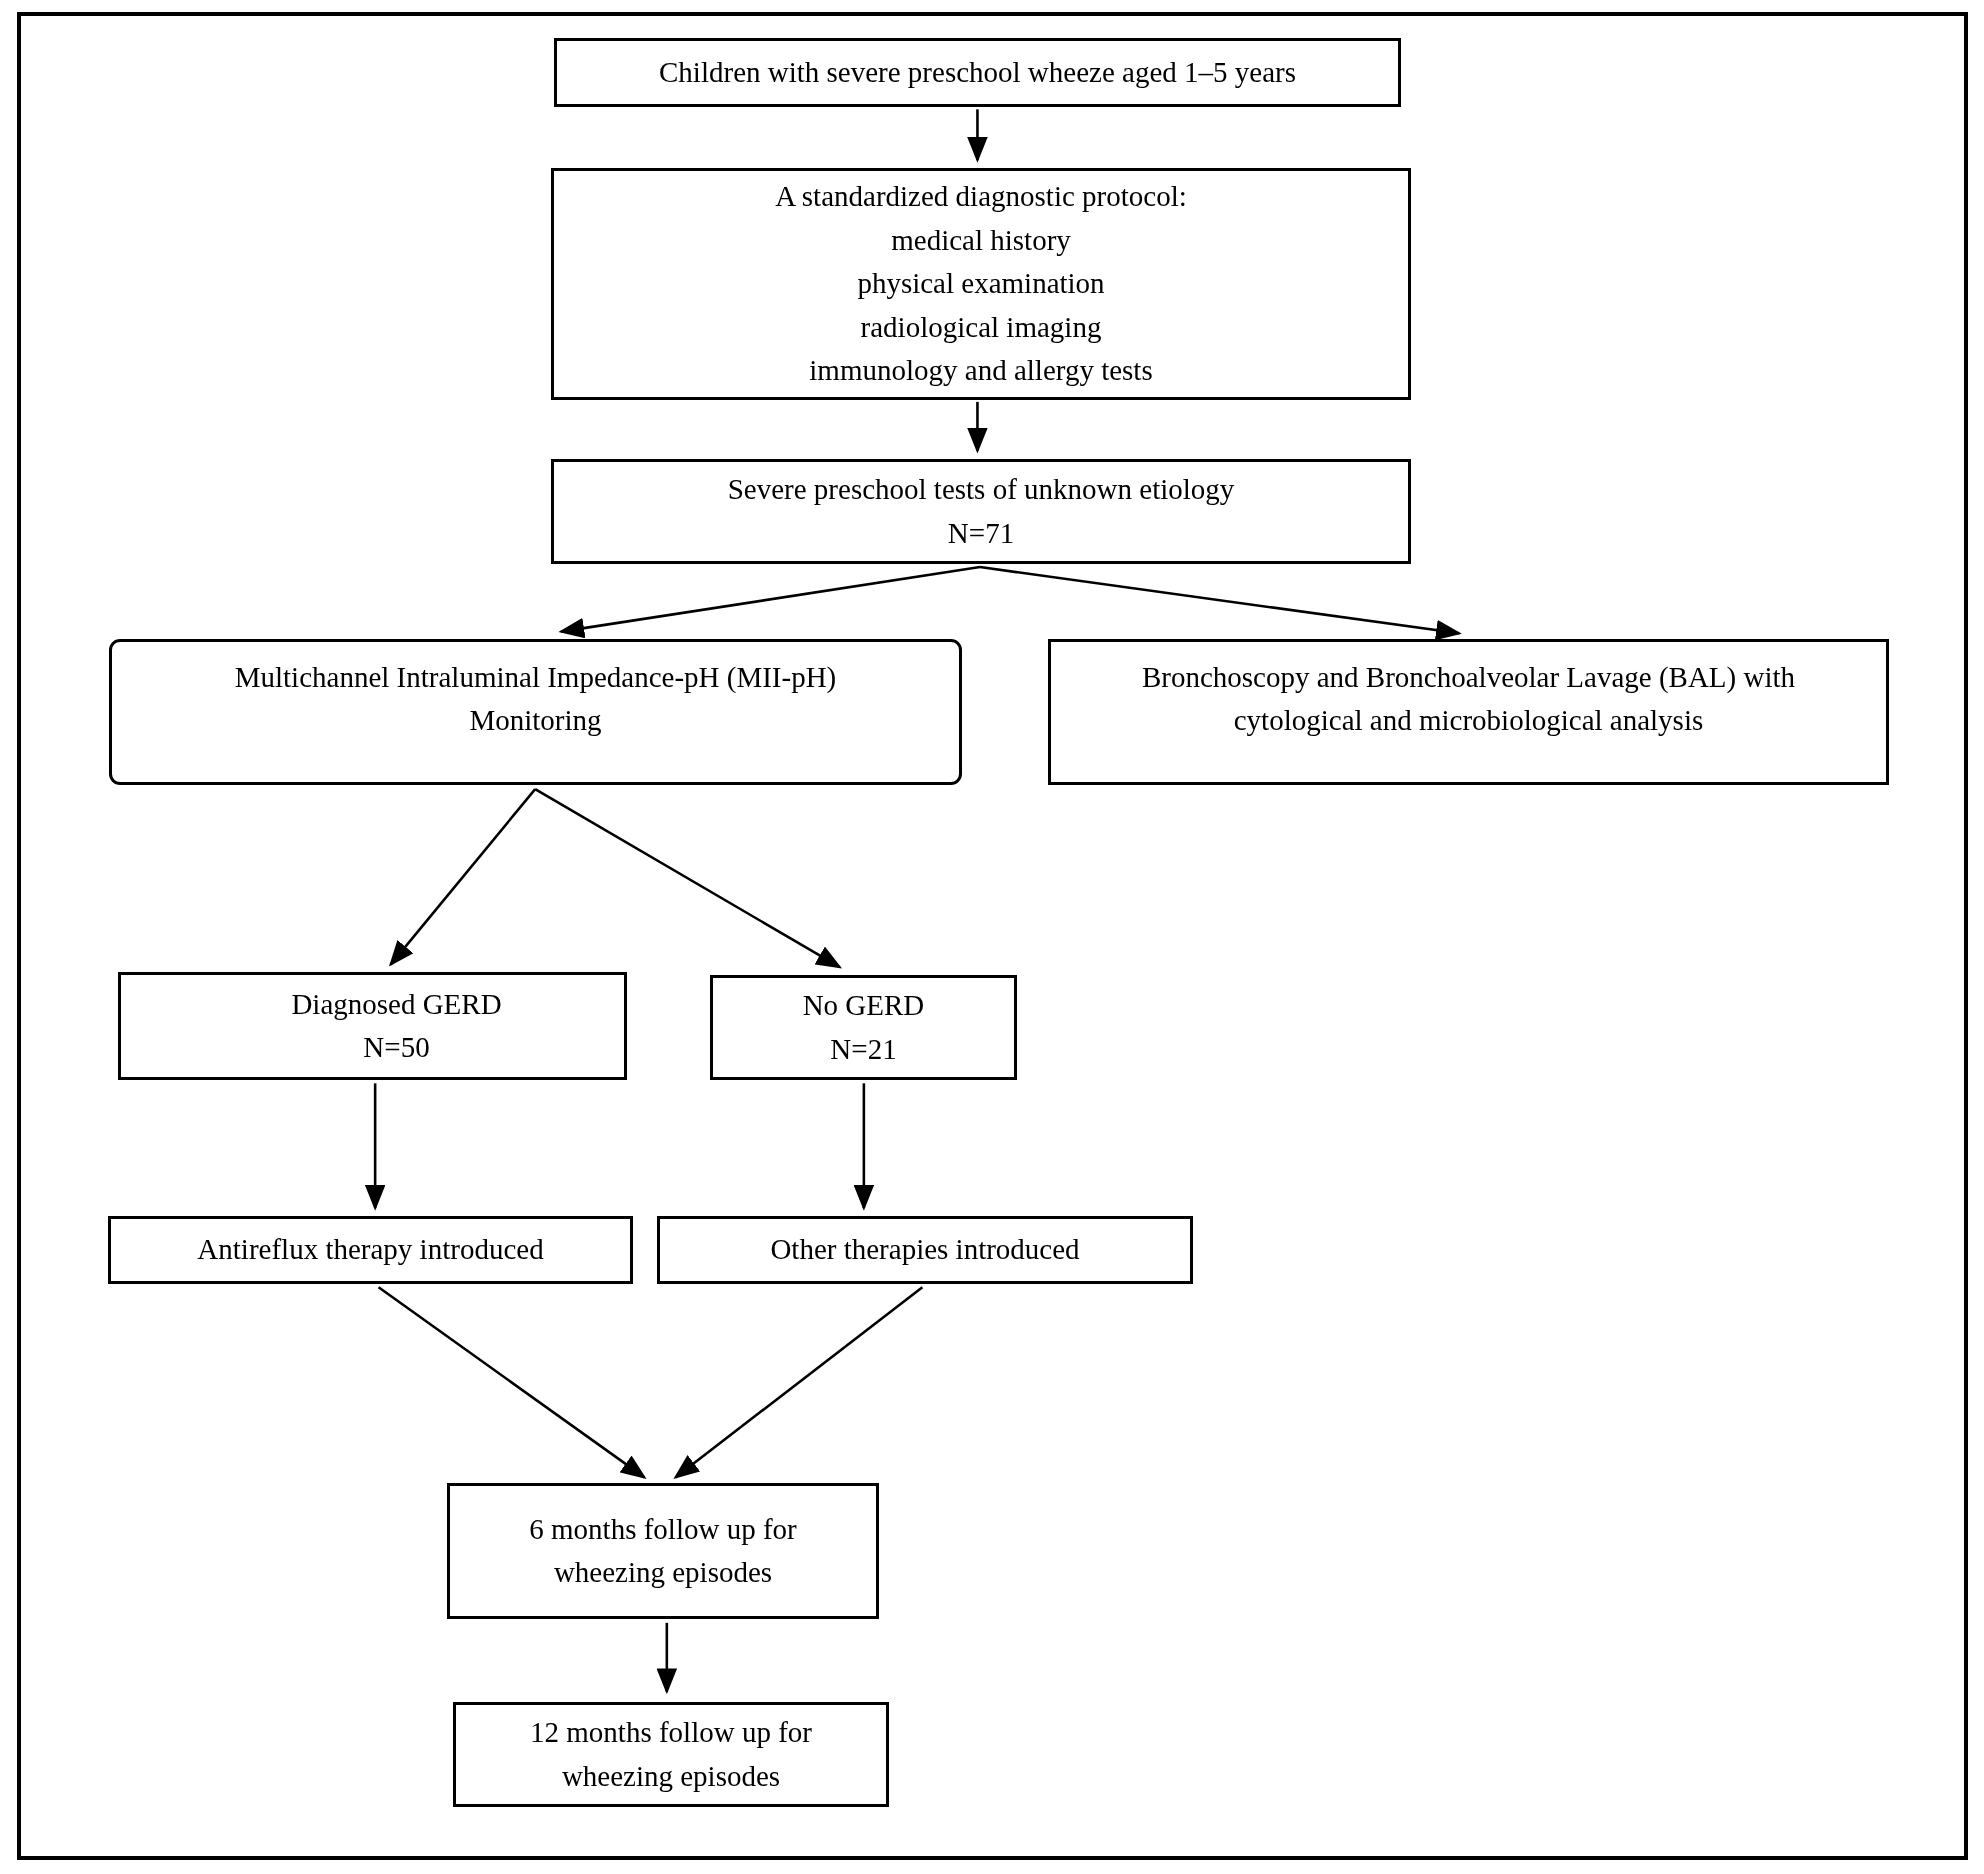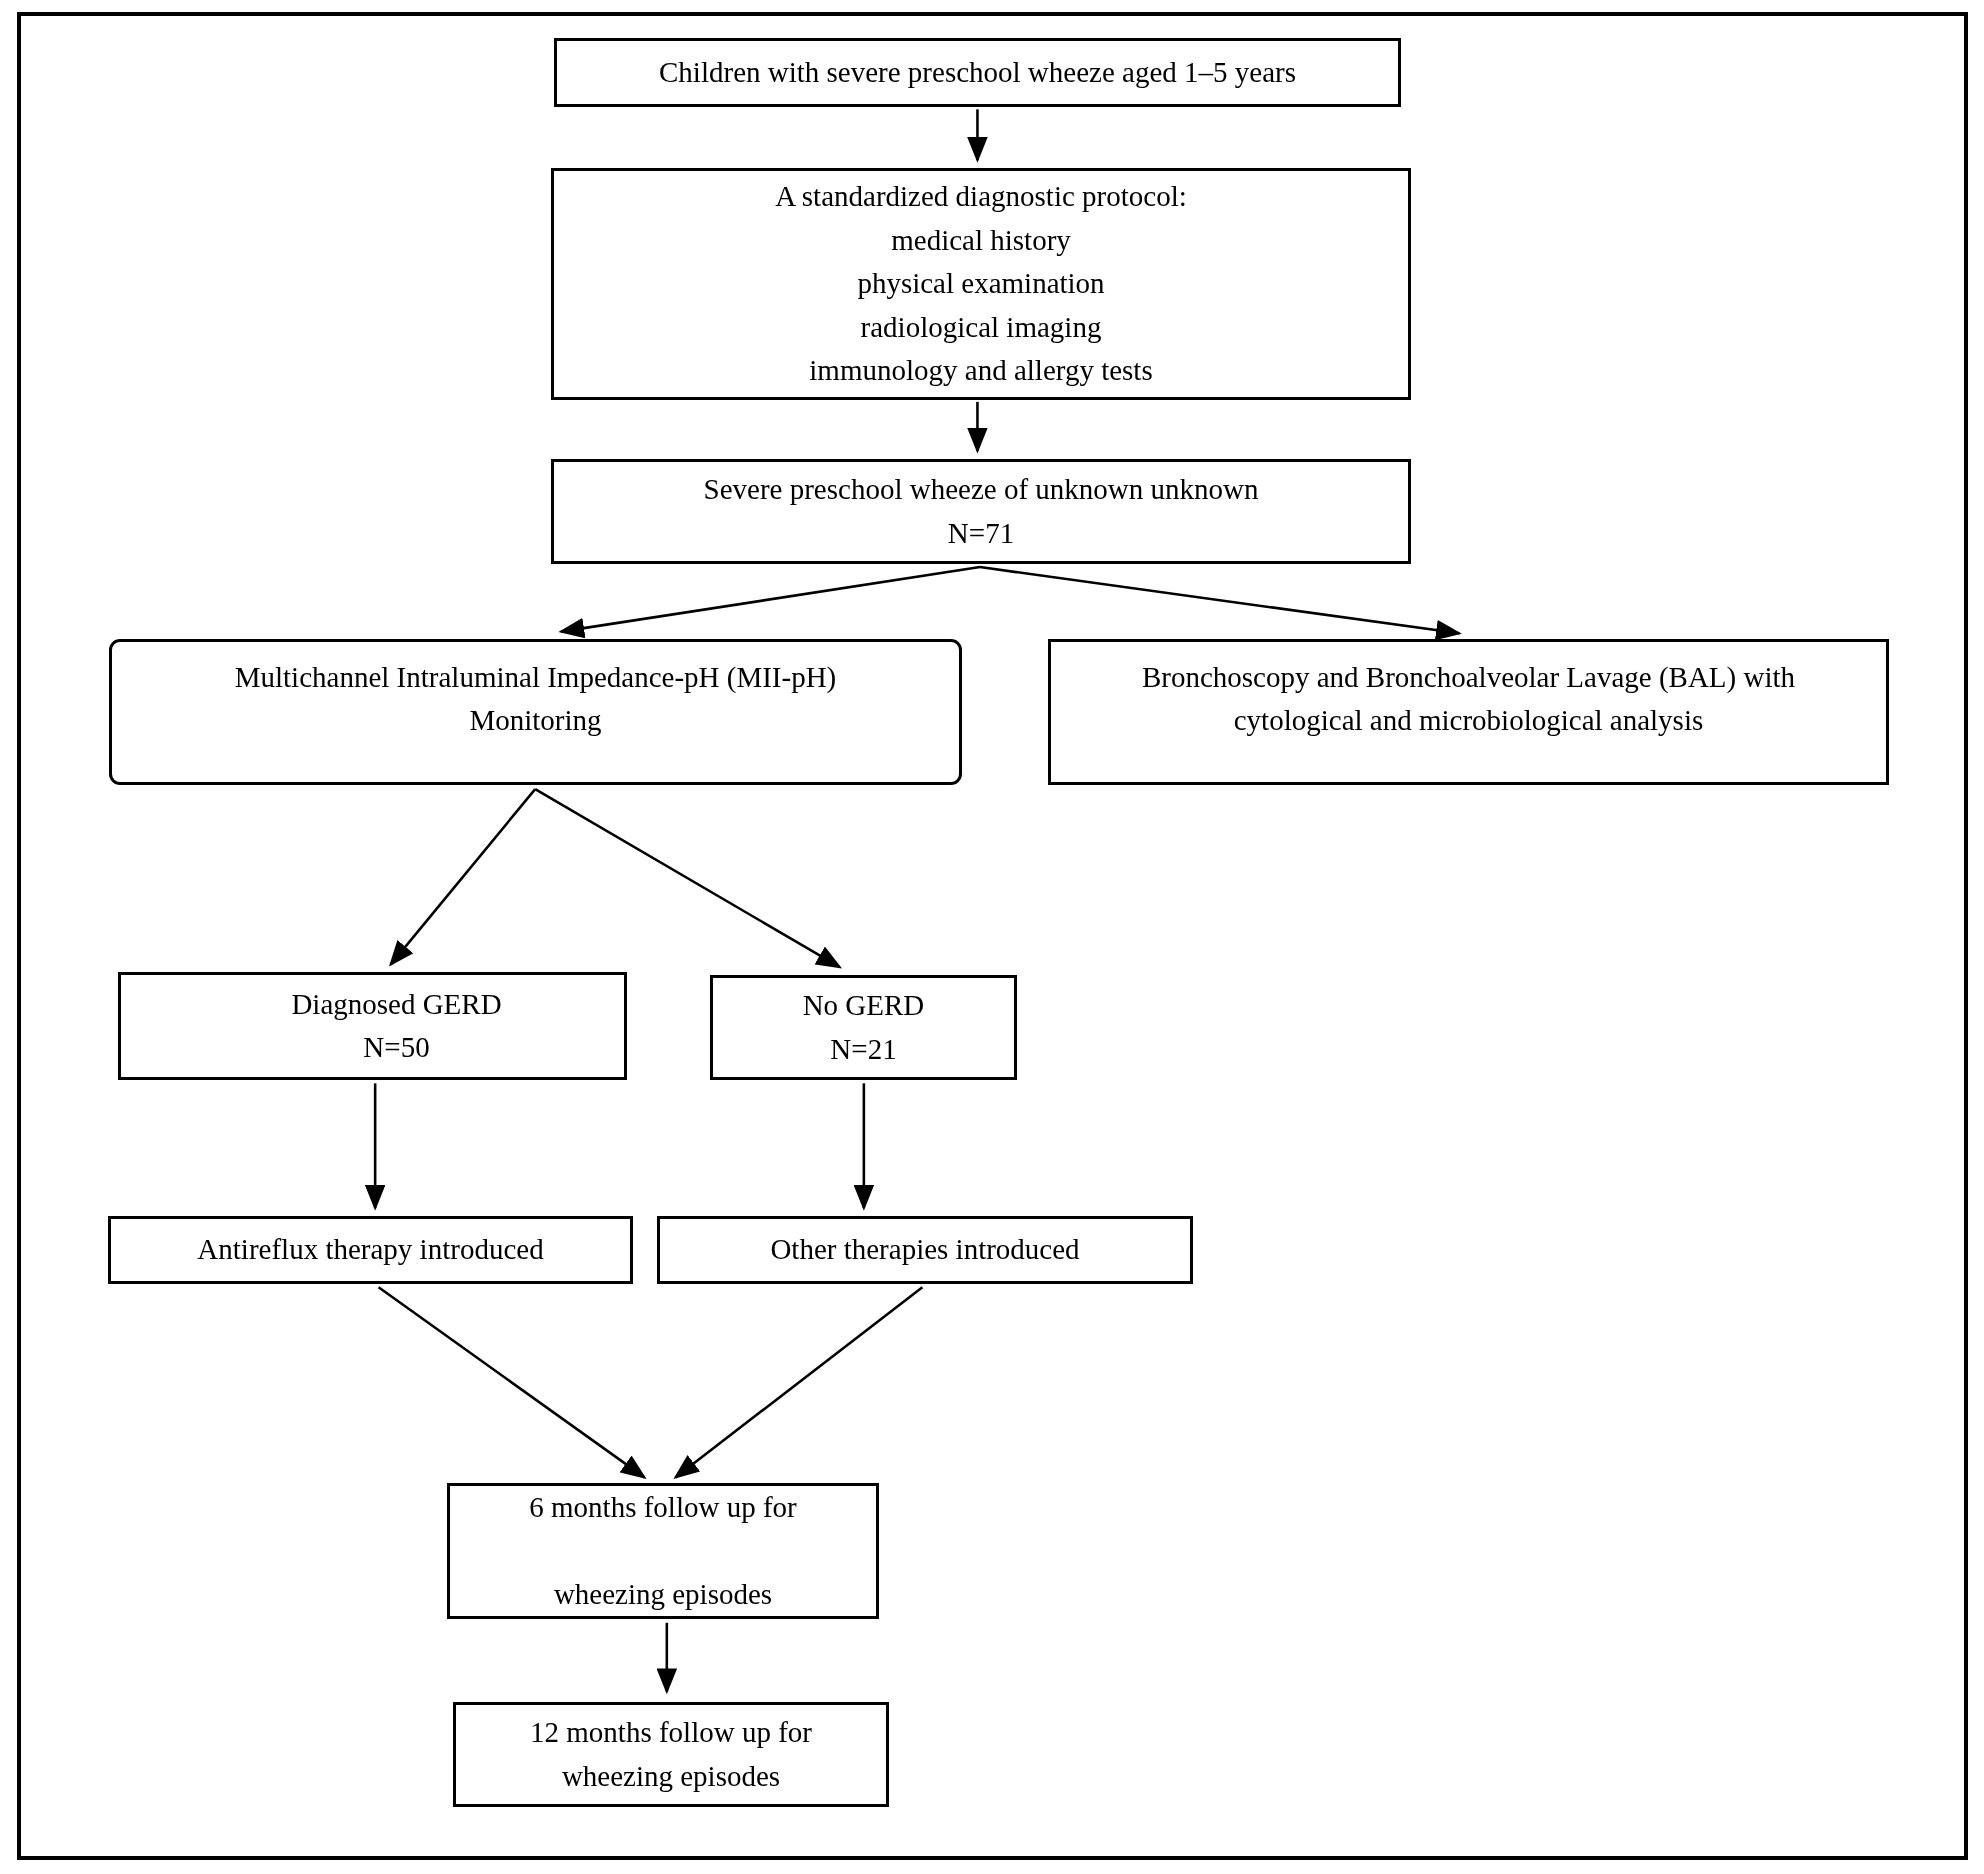--- a/index.html
+++ b/index.html
@@ -93,21 +93,21 @@
 
   <div class="box" style="left:551px; top:168px; width:860px; height:232px;">
     <div class="tline">A standardized diagnostic protocol:</div>
     <div class="tline">medical history</div>
     <div class="tline">physical examination</div>
     <div class="tline">radiological imaging</div>
     <div class="tline">immunology and allergy tests</div>
   </div>
 
   <div class="box" style="left:551px; top:459px; width:860px; height:105px;">
-    <div class="tline">Severe preschool wheeze of unknown unknown</div>
+    <div class="tline">Severe preschool tests of unknown etiology</div>
     <div class="tline">N=71</div>
   </div>
 
   <div class="box top-align" style="left:109px; top:639px; width:853px; height:146px;border-radius:11px;">
     <div class="tline">Multichannel Intraluminal Impedance-pH (MII-pH)</div>
     <div class="tline">Monitoring</div>
   </div>
 
   <div class="box top-align" style="left:1048px; top:639px; width:841px; height:146px;">
     <div class="tline">Bronchoscopy and Bronchoalveolar Lavage (BAL) with</div>
@@ -125,21 +125,21 @@
   </div>
 
   <div class="box" style="left:108px; top:1216px; width:525px; height:68px;">
     <div class="tline">Antireflux therapy introduced</div>
   </div>
 
   <div class="box" style="left:657px; top:1216px; width:536px; height:68px;">
     <div class="tline">Other therapies introduced</div>
   </div>
 
-  <div class="box" style="left:447px; top:1483px; width:432px; height:136px;justify-content:space-between;">
+  <div class="box" style="left:447px; top:1483px; width:432px; height:136px;">
     <div class="tline">6 months follow up for</div>
     <div class="tline">wheezing episodes</div>
   </div>
 
   <div class="box" style="left:453px; top:1702px; width:436px; height:105px;">
     <div class="tline">12 months follow up for</div>
     <div class="tline">wheezing episodes</div>
   </div>
 
 </div>

